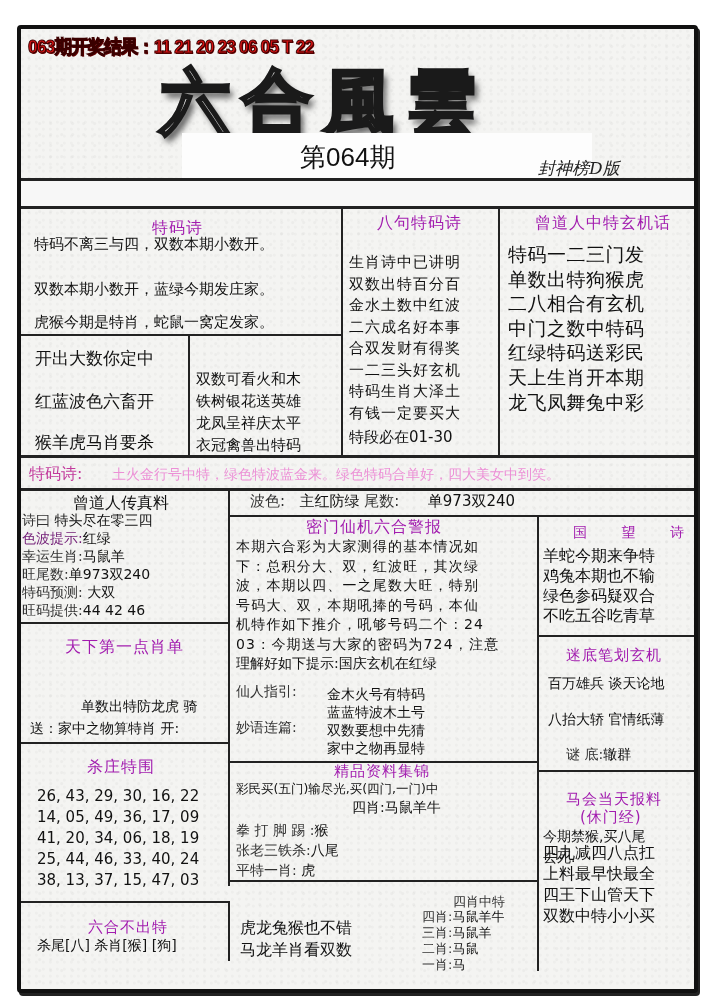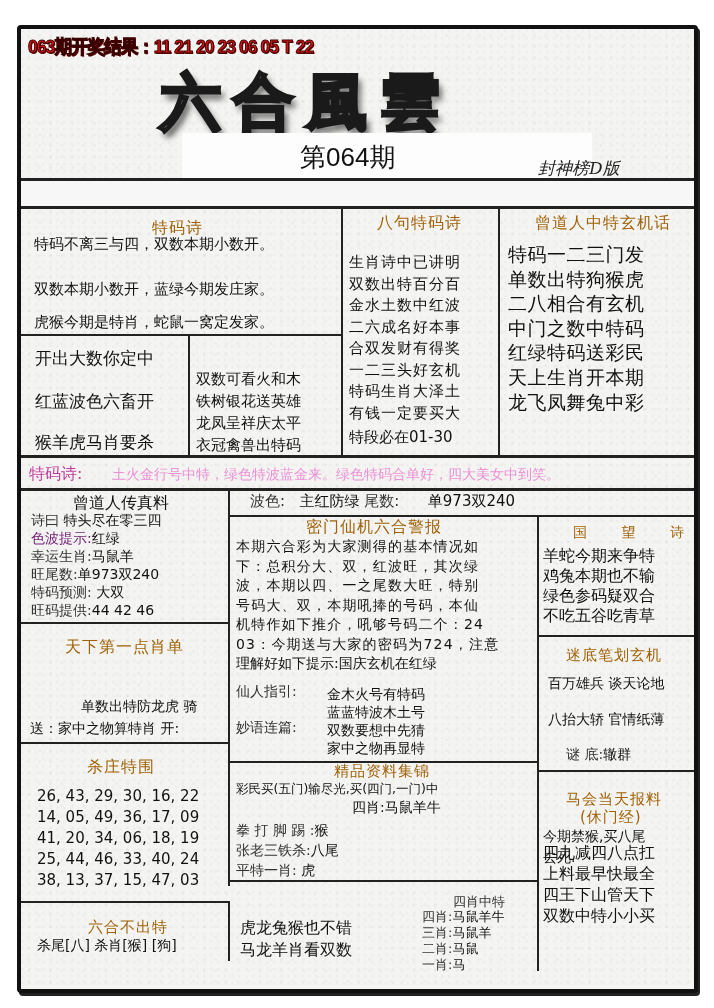--- a/index.html
+++ b/index.html
@@ -23,40 +23,40 @@
 
   .result-bar {
     position: absolute; left: 28px; top: 34px;
     font-family: "Liberation Sans", sans-serif; font-weight: bold;
     font-size: 19px; letter-spacing: -1px; color: #d81212;
     -webkit-text-stroke: 1px #3a0000; text-shadow: 1px 1px 0 #600;
     transform: scaleX(0.92); transform-origin: left;
   }
   .logo {
     position: absolute; left: 160px; top: 52px; width: 460px; height: 100px;
-    font-family: "DejaVu Serif", serif; font-weight: bold; font-size: 61px;
+    font-family: "DejaVu Serif", serif; font-weight: bold; font-size: 70px;
     color: #fdfdfd; letter-spacing: 12px; line-height: 100px;
     -webkit-text-stroke: 3px #1a1a1a;
     text-shadow: 4px 6px 6px #555, -1px -1px 0 #999;
   }
   .issue-plate {
     position: absolute; left: 182px; top: 133px; width: 410px; height: 48px;
     background: #fdfdfd;
   }
   .issue {
     position: absolute; left: 300px; top: 140px; font-size: 26px;
     font-family: "Liberation Sans", sans-serif; color: #111;
   }
   .edition {
     position: absolute; left: 538px; top: 157px; font-size: 17px;
     font-family: "DejaVu Serif", serif; font-style: italic; color: #222;
   }
   .strip { position: absolute; left: 21px; top: 181px; width: 673px; height: 26px; background: #f7f7f7; }
 
-  .title { color: #a16207; letter-spacing: 1px; }
+  .title { color: #a21caf; letter-spacing: 1px; }
   .t14 { font-size: 14px; }
   .t15 { font-size: 15px; }
   .t16 { font-size: 16px; }
   .t17 { font-size: 17px; }
   .t19 { font-size: 19px; }
   .lines div { white-space: nowrap; }
   .pink-label { color: #c23a9c; }
   .pink-text { color: #ec8fd6; }
 </style>
 </head>
@@ -134,21 +134,21 @@
   <div class="abs t16 pink-label" style="left:29px; top:464px;">特码诗:</div>
   <div class="abs t14 pink-text" style="left:112px; top:466px;">土火金行号中特，绿色特波蓝金来。绿色特码合单好，四大美女中到笑。</div>
 </section>
 <div class="hline thick" style="left:21px; top:488px; width:673px;"></div>
 
 <div class="vline" style="left:228px; top:490px; height:396px;"></div>
 <div class="vline" style="left:537px; top:516px; height:455px;"></div>
 
 <section>
   <div class="abs t16" style="left:73px; top:493px;">曾道人传真料</div>
-  <div class="abs t14" style="left:31px; top:511px; line-height:18px;">
+  <div class="abs t14" style="left:22px; top:511px; line-height:18px;">
     <div><span style="color:#333;">诗曰</span> <span>特头尽在零三四</span></div>
     <div><span style="color:#701a75;">色波提示:</span><span>红绿</span></div>
     <div><span style="color:#333;">幸运生肖:</span><span>马鼠羊</span></div>
     <div><span style="color:#333;">旺尾数:</span><span>单973双240</span></div>
     <div><span style="color:#333;">特码预测:</span> <span>大双</span></div>
     <div><span style="color:#333;">旺码提供:</span><span>44 42 46</span></div>
   </div>
 </section>
 <div class="hline" style="left:21px; top:622px; width:208px;"></div>
 

